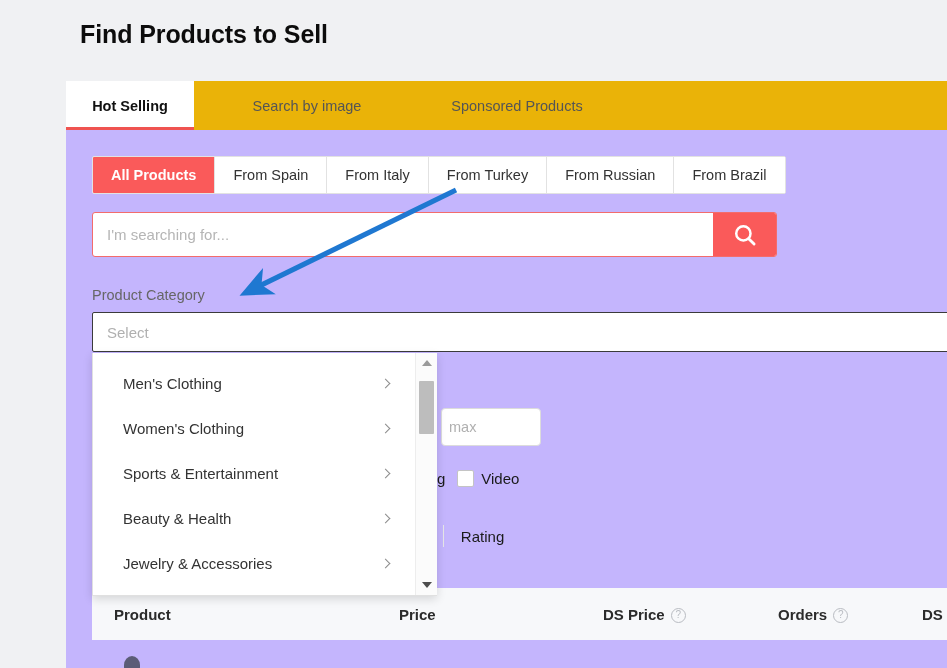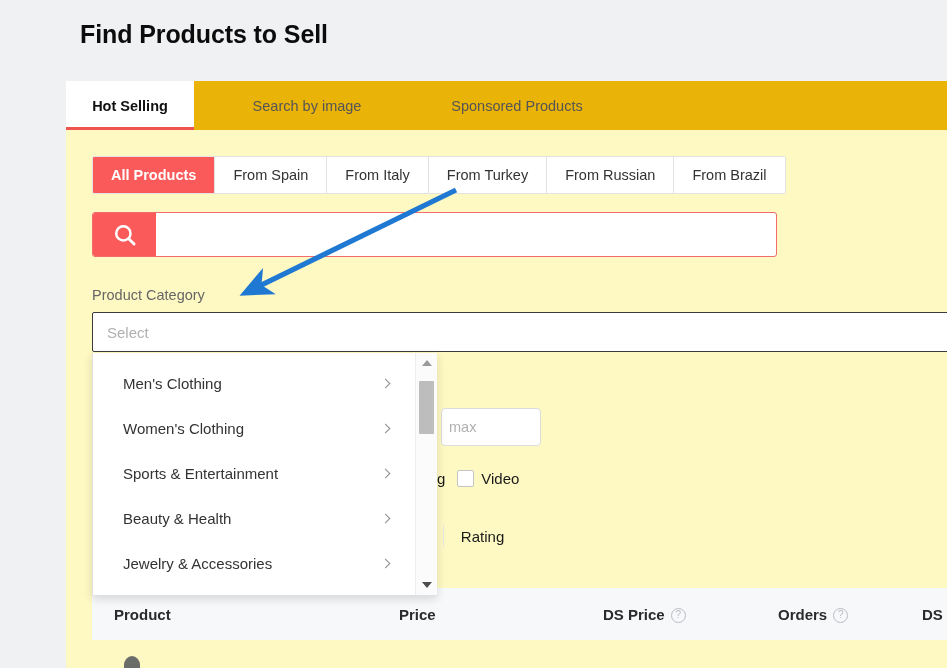--- a/index.html
+++ b/index.html
@@ -54,21 +54,21 @@
   }
   #tab-0 { left: 0px;   width: 128px; }
   #tab-1 { left: 128px; width: 226px; }
   #tab-2 { left: 354px; width: 194px; }
 
   
   .panel {
     position: absolute;
     left: 66px; top: 130px;
     width: 881px; height: 538px;
-    background: #fef9c3;
+    background: #c4b5fd;
   }
 
   
   .country-row {
     position: absolute;
     left: 26px; top: 26px;
     height: 38px;
     display: flex;
     border: 1px solid #e2e2e2;
     border-radius: 2px;
@@ -365,20 +365,21 @@
       </div>
       <div class="country-btn">
         <span>From Russian</span>
       </div>
       <div class="country-btn">
         <span>From Brazil</span>
       </div>
     </div>
 
     <div class="searchbar">
+      <input class="search-input" type="text" placeholder="I'm searching for..." value="" style="">
       <button class="search-submit">
         <svg width="26" height="26" viewBox="0 0 24 24" fill="none">
           <circle cx="10.5" cy="10.5" r="6.6" stroke="#ffffff" stroke-width="2.3"></circle>
           <line x1="15.4" y1="15.4" x2="20.4" y2="20.4" stroke="#ffffff" stroke-width="2.6" stroke-linecap="round"></line>
         </svg>
       </button>
     </div>
 
     <div class="cat-label">Product Category</div>
 

